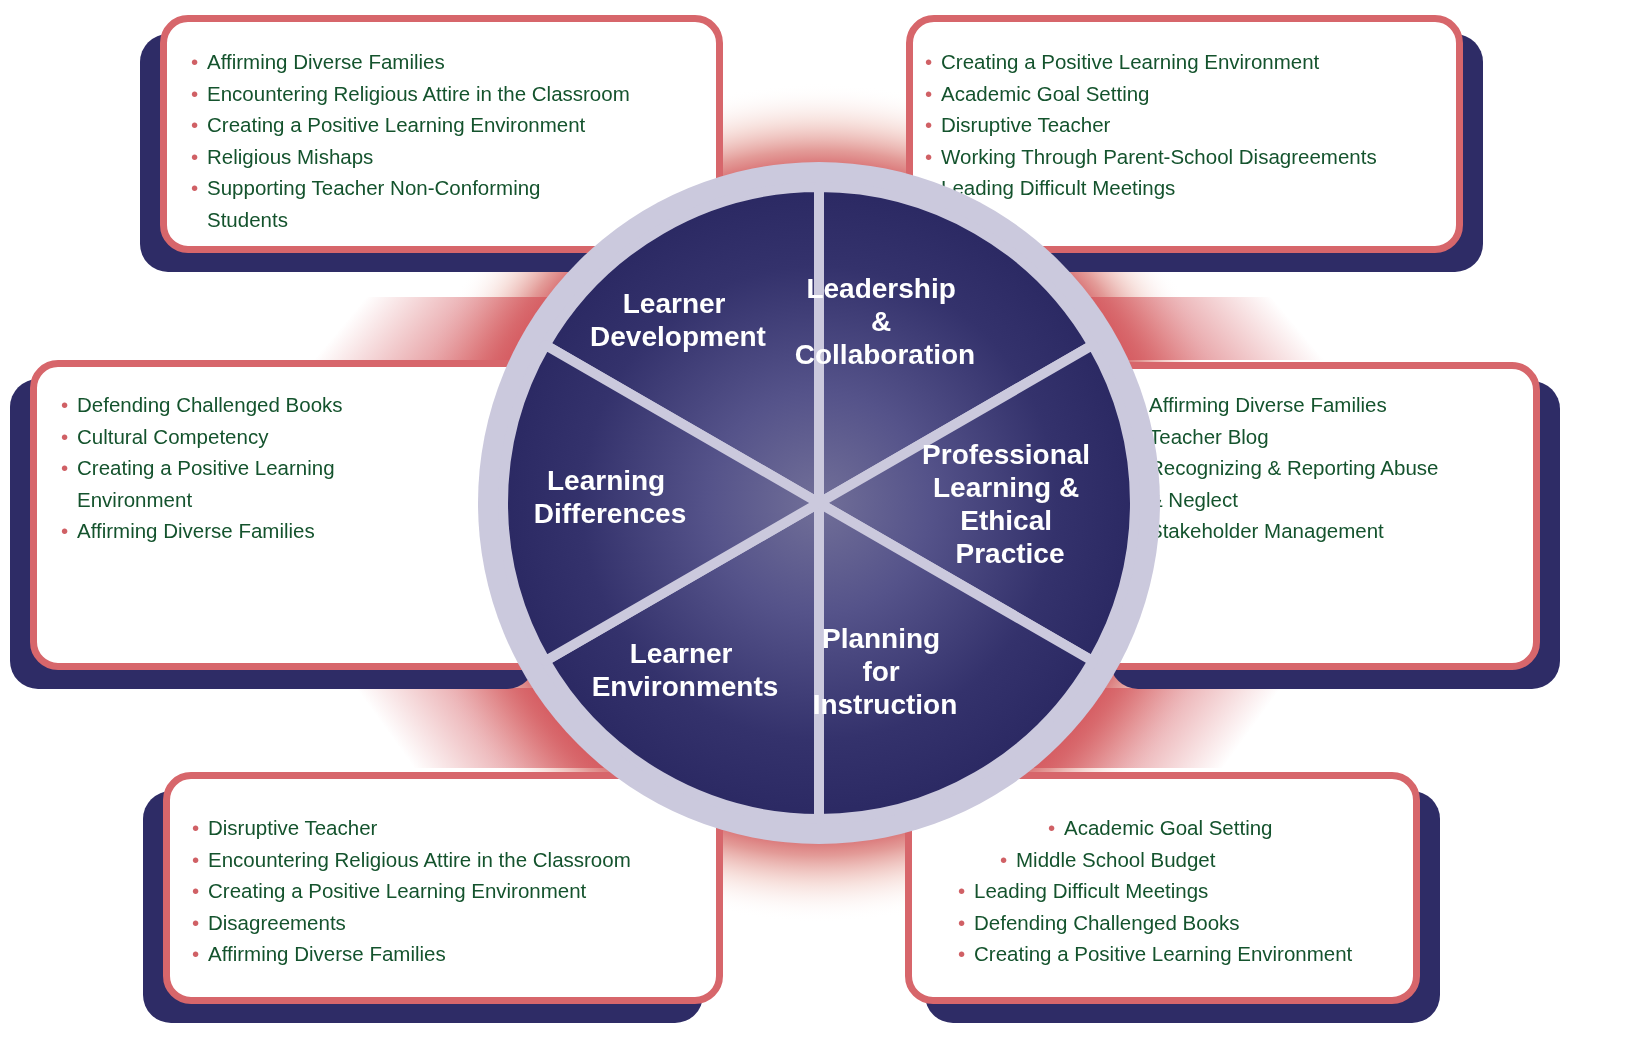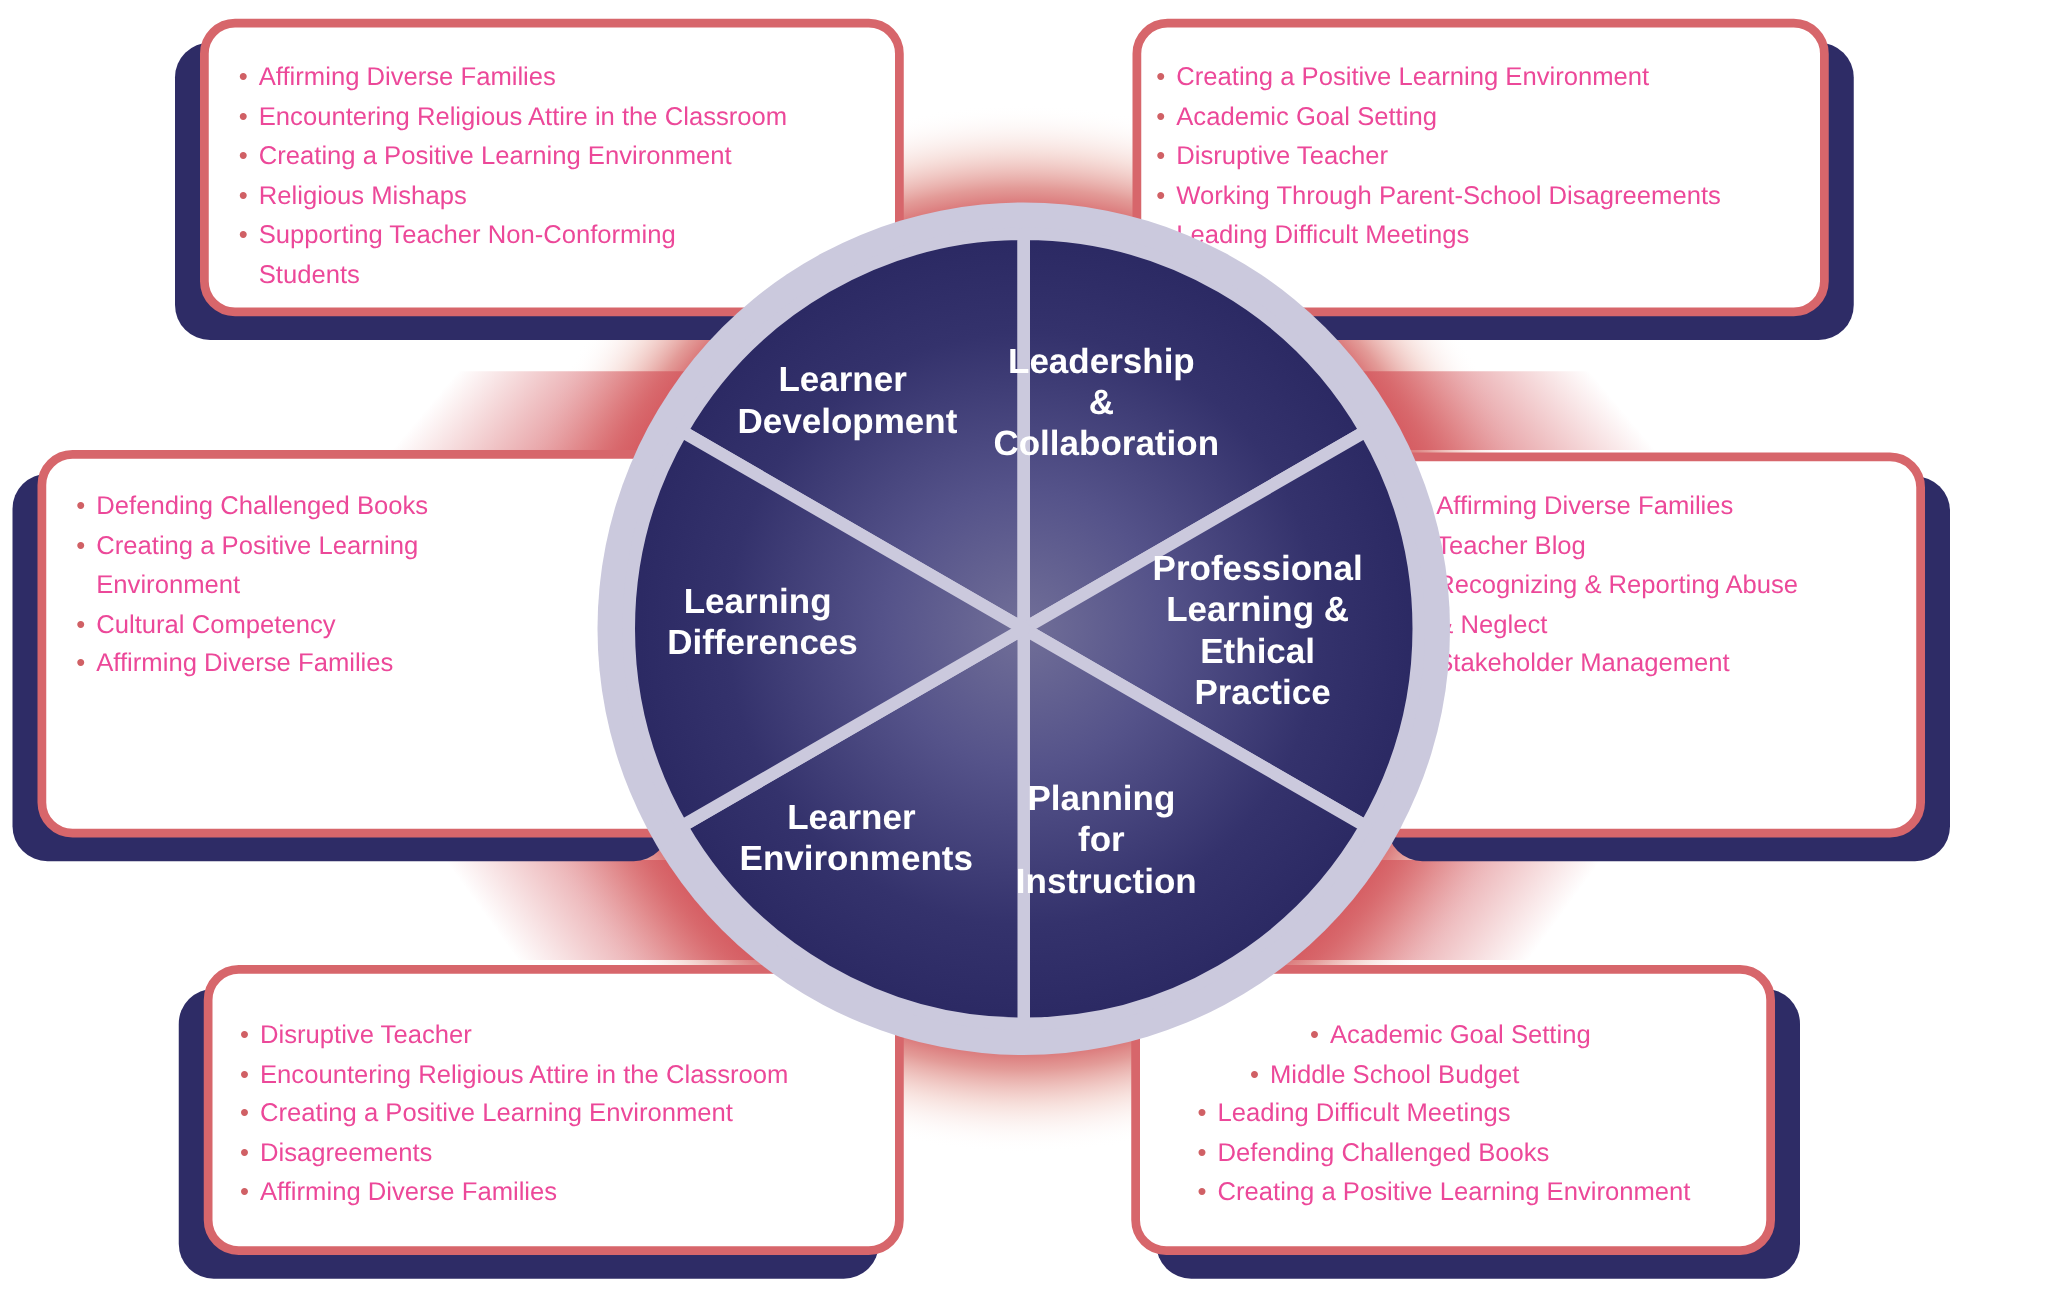--- a/index.html
+++ b/index.html
@@ -26,21 +26,21 @@
   .shadow-left{box-shadow:-20px 19px 0 0 #2e2c66;}
   .shadow-right{box-shadow:20px 19px 0 0 #2e2c66;}
   #box-tl{left:160px;top:15px;width:563px;height:238px;}
   #box-tr{left:906px;top:15px;width:557px;height:238px;}
   #box-ml{left:30px;top:360px;width:525px;height:310px;}
   #box-mr{left:1090px;top:362px;width:450px;height:308px;}
   #box-bl{left:163px;top:772px;width:560px;height:232px;}
   #box-br{left:905px;top:772px;width:515px;height:232px;}
   .callout ul{list-style:none;margin:0;padding:0;}
   .callout li{
-    position:relative;padding-left:16px;font-size:20.5px;line-height:31.5px;color:#ec4899;
+    position:relative;padding-left:16px;font-size:20.5px;line-height:31.5px;color:#14532d;
     white-space:pre-line;
   }
   .callout li::before{content:"\2022";position:absolute;left:0;top:0;color:#d06065;}
   #box-tl ul{padding:24px 14px 0 24px;}
   #box-tr ul{padding:24px 10px 0 12px;}
   #box-ml ul{padding:22px 100px 0 24px;}
   #box-mr ul{padding:20px 28px 0 36px;}
   #box-bl ul{padding:33px 14px 0 22px;}
   #box-br ul{padding:33px 10px 0 46px;}
   #box-br li:nth-child(1){margin-left:90px;}
@@ -89,23 +89,23 @@
         <li>Creating a Positive Learning Environment</li>
         <li>Academic Goal Setting</li>
         <li>Disruptive Teacher</li>
         <li>Working Through Parent-School Disagreements</li>
         <li>Leading Difficult Meetings</li>
       </ul>
   </div>
   <div class="callout shadow-left" id="box-ml">
     <ul>
         <li>Defending Challenged Books</li>
+        <li>Cultural Competency</li>
         <li>Creating a Positive Learning
 Environment</li>
-        <li>Cultural Competency</li>
         <li>Affirming Diverse Families</li>
       </ul>
   </div>
   <div class="callout shadow-right" id="box-mr">
     <ul>
         <li>Affirming Diverse Families</li>
         <li>Teacher Blog</li>
         <li>Recognizing &amp; Reporting Abuse
 &amp; Neglect</li>
         <li>Stakeholder Management</li>

